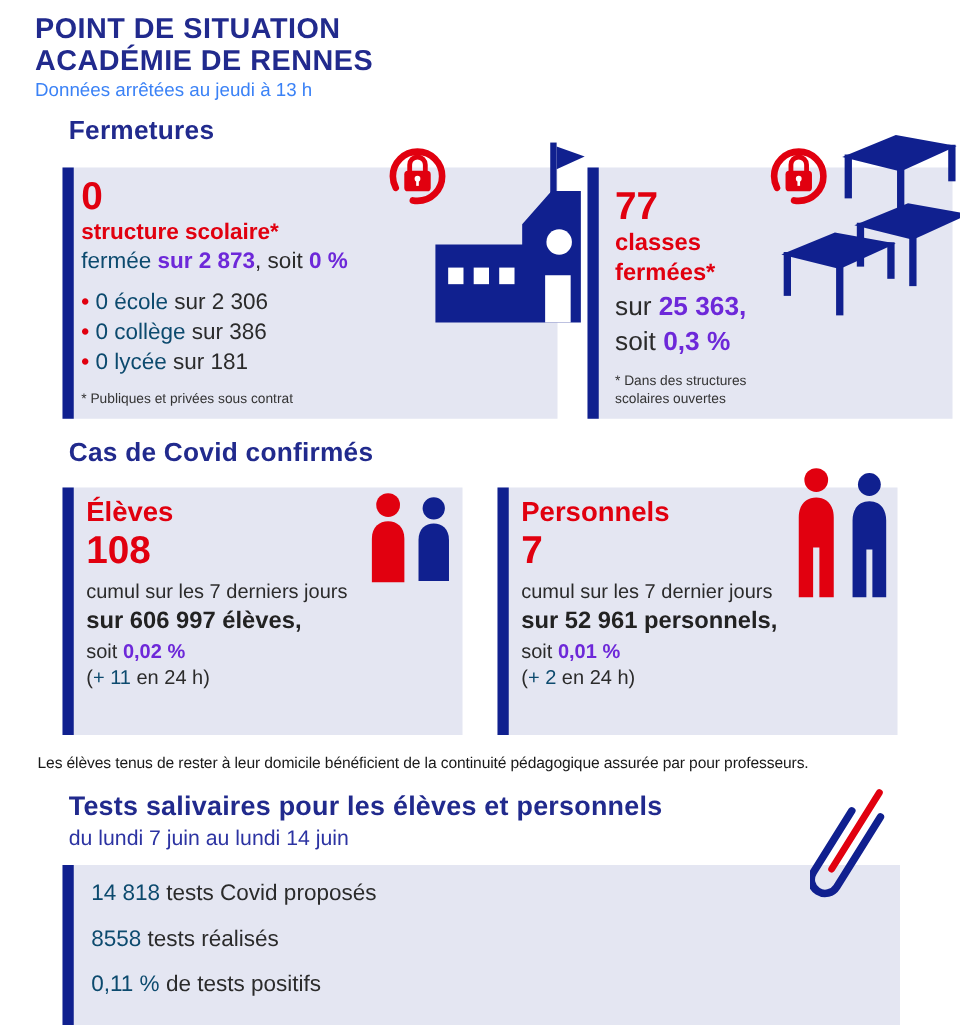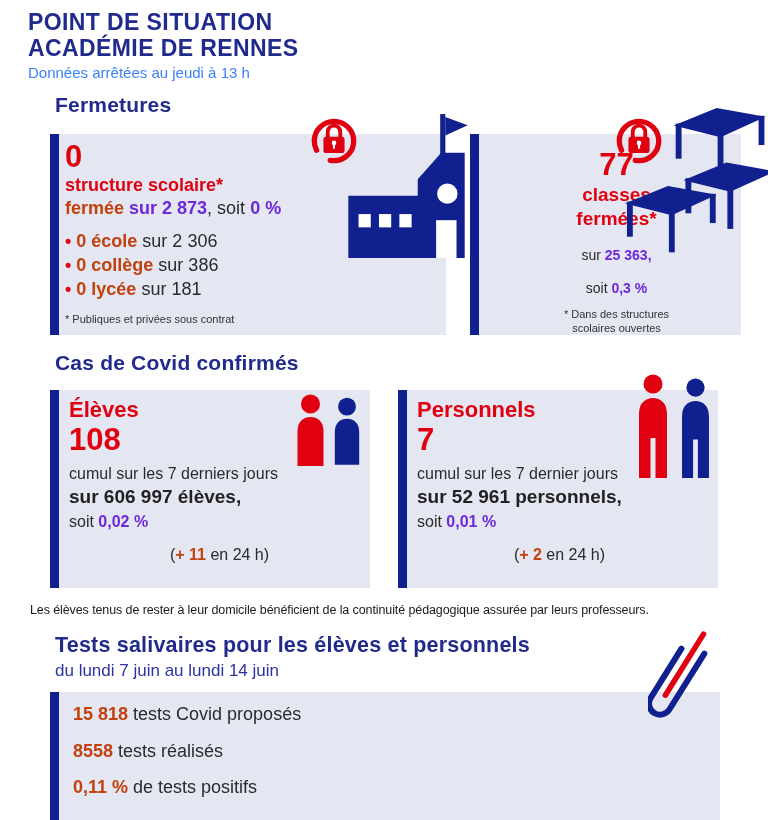--- a/index.html
+++ b/index.html
@@ -8,39 +8,39 @@
   
   .hdr{position:absolute;top:9px;left:0;width:100%;text-align:left;padding-left:28px;}
   .t1{font-size:23px;font-weight:bold;color:#212a8d;line-height:1.13;letter-spacing:.4px;}
   .t2{font-size:15px;color:#3b82f6;margin-top:3px;}
   
   .sec-h{position:absolute;margin:0;font-size:21px;font-weight:bold;color:#212a8d;letter-spacing:.2px;}
   .sub-h{position:absolute;font-size:17px;color:#2c33a2;}
   
   .card{position:absolute;background:#e4e6f2;border-left:9px solid #10208f;box-sizing:border-box;}
   .card1{left:50px;top:134px;width:396px;height:201px;padding:6px 0 0 6px;}
-  .card2{left:470px;top:134px;width:271px;height:201px;padding:8px 0 0 13px;text-align:center;}
+  .card2{left:470px;top:134px;width:292px;height:201px;padding:8px 0 0 13px;}
   .card3{left:50px;top:390px;width:320px;height:198px;padding:7px 0 0 10px;}
   .card4{left:398px;top:390px;width:320px;height:198px;padding:7px 16px 0 10px;}
   .card5{left:50px;top:692px;width:670px;height:128px;padding:12px 0 0 14px;}
   .big-num{font-size:31px;font-weight:bold;color:#e1000f;line-height:1.12;}
   .rl{font-size:18px;font-weight:bold;color:#e1000f;line-height:1.22;}
   .rl2{font-size:19px;font-weight:bold;color:#e1000f;line-height:1.3;}
   .mix{font-size:18px;color:#2b2b2b;line-height:1.3;}
-  .mix2{font-size:14px;color:#2b2b2b;line-height:1.35;margin-top:14px;}
-  .rb{color:#c2410c;font-weight:bold;}
+  .mix2{font-size:21px;color:#2b2b2b;line-height:1.35;}
+  .rb{color:#0c4a6e;font-weight:normal;}
   .db{color:#6d28d9;font-weight:bold;}
   .bullets{list-style:none;margin:10px 0 0;padding:0;font-size:18px;line-height:1.33;color:#2b2b2b;}
   .bullets li::before{content:"\2022\00a0";color:#e1000f;font-weight:bold;}
   .foot{font-size:11px;color:#333;margin-top:11px;line-height:1.25;}
   .card-title{font-size:22px;font-weight:bold;color:#e1000f;line-height:1.2;}
   .cumul{font-size:16px;color:#2b2b2b;margin-top:6px;line-height:1.2;}
   .total-bold{font-size:19px;font-weight:bold;color:#222;margin-top:2px;line-height:1.25;}
   .soit{font-size:16px;color:#2b2b2b;margin-top:3px;line-height:1.25;}
-  .delta{font-size:16px;color:#2b2b2b;margin-top:13px;line-height:1.25;text-align:center;}
+  .delta{font-size:16px;color:#2b2b2b;margin-top:1px;line-height:1.25;}
   .trow{font-size:18px;color:#2b2b2b;margin-bottom:15px;line-height:1.2;}
   .note{position:absolute;left:30px;top:603px;width:720px;font-size:12.5px;color:#1a1a1a;letter-spacing:-.1px;}
   
   .lock1{position:absolute;left:250px;top:-18px;width:50px;height:50px;}
   .school{position:absolute;left:283px;top:-22px;width:128px;height:148px;}
   .lock2{position:absolute;left:135px;top:-18px;width:50px;height:50px;}
   .tables{position:absolute;left:146px;top:-26px;width:156px;height:156px;}
   .people-s{position:absolute;right:8px;top:4px;display:flex;gap:5px;align-items:flex-start;}
   .people-l{position:absolute;right:5px;top:-16px;display:flex;gap:6px;align-items:flex-start;}
   .clip{position:absolute;left:648px;top:626px;width:72px;height:118px;}
@@ -176,27 +176,27 @@
         </svg>
       <svg width="35" height="100" viewBox="0 0 36 104" style="margin-top:4px;">
           <g fill="#10208f">
             <circle cx="18" cy="10" r="9.5"></circle>
             <path d="M4,104 V40 c0,-11 6.5,-16 14,-16 s14,5 14,16 V104 H20.5 V64 h-5 V104 Z"></path>
           </g>
         </svg>
     </div>
   </div>
 
-  <div class="note">Les élèves tenus de rester à leur domicile bénéficient de la continuité pédagogique assurée par leurs professeurs.</div>
+  <div class="note">Les élèves tenus de rester à leur domicile bénéficient de la continuité pédagogique assurée par pour professeurs.</div>
 
   <h2 class="sec-h" style="left:55px;top:633px;font-size:21.5px;">Tests salivaires pour les élèves et personnels</h2>
   <div class="sub-h" style="left:55px;top:661px;">du lundi 7 juin au lundi 14 juin</div>
 
   <div class="card card5">
-    <div class="trow"><span class="rb">15 818</span><span> tests Covid proposés</span></div>
+    <div class="trow"><span class="rb">14 818</span><span> tests Covid proposés</span></div>
     <div class="trow"><span class="rb">8558</span><span> tests réalisés</span></div>
     <div class="trow"><span class="rb">0,11 %</span><span> de tests positifs</span></div>
   </div>
 
   <svg class="clip" viewBox="0 0 72 118">
     <g transform="rotate(32 36 62)" fill="none" stroke-linecap="round">
       <path d="M13,30 V88 a11,11 0 0 0 22,0 V22" stroke="#10208f" stroke-width="6"></path>
       <path d="M24,6 V78" stroke="#e1000f" stroke-width="5.5"></path>
     </g>
   </svg>

